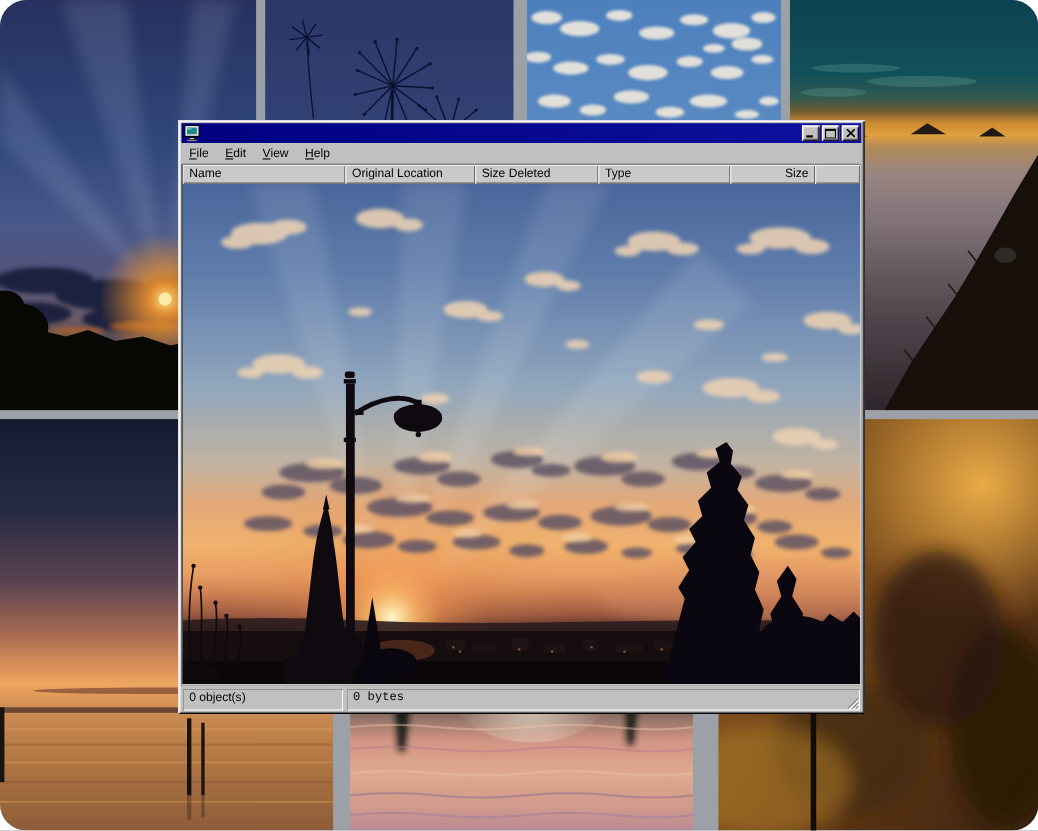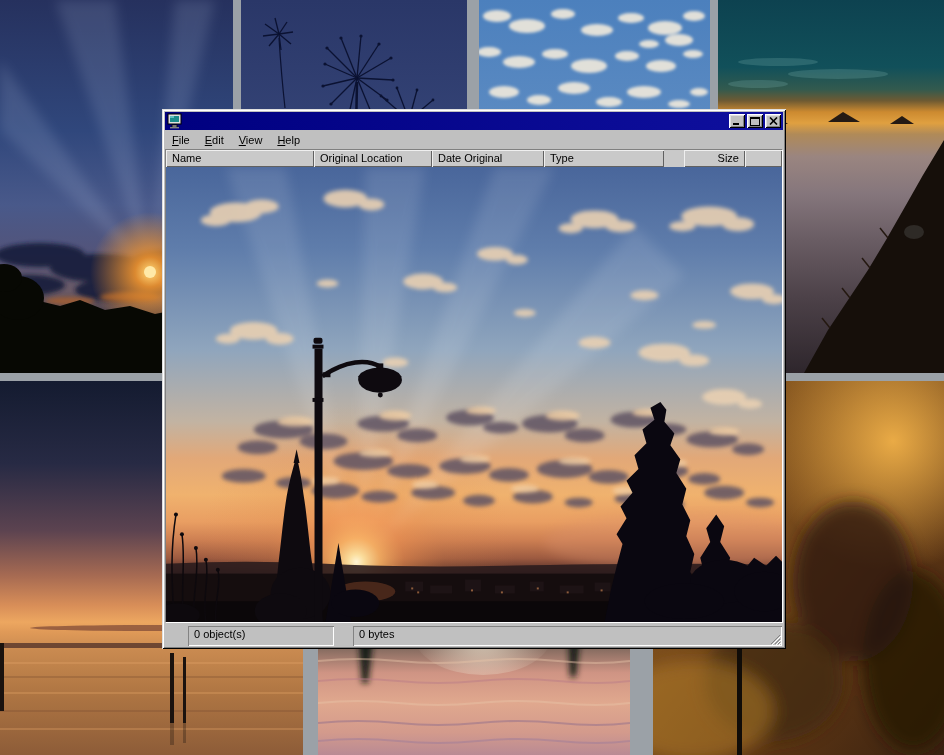--- a/index.html
+++ b/index.html
@@ -1,17 +1,17 @@
 <!DOCTYPE html>
 <html><head>
 <meta charset="utf-8">
 <style>
   html,body{margin:0;padding:0;}
   .stage{position:relative;width:944px;height:755px;overflow:hidden;background:#9ba1a7;
-         font-family:"Liberation Sans",sans-serif;color:#000;}
+         font-family:"Liberation Sans",sans-serif;color:#000;border-radius:24px;}
   .tile{position:absolute;}
   .tile svg{display:block;}
 
   
   .win{position:absolute;left:162px;top:109px;width:624px;height:540px;background:#c0c0c0;
        box-shadow:inset 1px 1px 0 #dfdfdf,inset -1px -1px 0 #000,inset 2px 2px 0 #fff,inset -2px -2px 0 #808080;
        padding:3px;box-sizing:border-box;display:flex;flex-direction:column;}
   .titlebar{height:18px;flex:0 0 18px;background:linear-gradient(90deg,#000080,#0f109e);
             display:flex;align-items:center;padding:0 2px;}
   .title-icon{width:16px;height:16px;margin-right:3px;flex:0 0 16px;}
@@ -24,27 +24,27 @@
   .menubar{height:18px;flex:0 0 18px;display:flex;align-items:center;padding:1px 1px 0;font-size:11px;}
   .menu-item{padding:2px 6px;margin-right:3px;cursor:default;}
   .menu-item .mn{text-decoration:underline;}
   .listframe{flex:1 1 auto;display:flex;flex-direction:column;overflow:hidden;
              border:1px solid;border-color:#808080 #fff #fff #808080;background:#000;}
   .header{display:flex;height:17px;flex:0 0 17px;background:#c9c9c9;}
   .hcell{box-sizing:border-box;height:17px;display:flex;align-items:center;padding:1px 6px 2px;
          background:#c9c9c9;box-shadow:inset 1px 1px 0 #efefef,inset -1px -1px 0 #616161;
          font-size:11px;white-space:nowrap;overflow:hidden;}
   .hc-name{width:148px;} .hc-loc{width:118px;text-align:center;} .hc-date{width:112px;} .hc-type{width:120px;}
-  .hc-size{width:61px;justify-content:flex-end;margin-left:20px;} .hc-rest{flex:1;}
+  .hc-size{width:77px;justify-content:flex-end;} .hc-rest{flex:1;}
   .photo{flex:1 1 auto;position:relative;overflow:hidden;}
   .photo svg{position:absolute;inset:0;}
-  .statusbar{height:20px;flex:0 0 20px;display:flex;gap:19px;padding:3px 1px 0;position:relative;margin-left:22px;}
+  .statusbar{height:20px;flex:0 0 20px;display:flex;gap:3px;padding:3px 1px 0;position:relative;}
   .spanel{box-sizing:border-box;box-shadow:inset 1px 1px 0 #838383,inset -1px -1px 0 #fff;
           font-size:11px;padding:2px 6px 0;white-space:nowrap;overflow:hidden;}
-  .sp1{width:146px;} .sp2{flex:1;}
+  .sp1{width:146px;} .sp2{flex:1;font-family:Liberation Mono, monospace;}
   .grip{position:absolute;right:2px;bottom:1px;width:13px;height:13px;cursor:nwse-resize;}
 </style>
 </head>
 <body>
 
 <div class="stage">
 
   <div class="tile" style="left:0;top:0;width:233px;height:373px">
     <svg width="100%" height="100%" viewBox="0 0 233 373" preserveAspectRatio="none">
       <defs>
@@ -392,21 +392,21 @@
       <span class="menu-item"><span class="mn">F</span><span>ile</span></span>
       <span class="menu-item"><span class="mn">E</span><span>dit</span></span>
       <span class="menu-item"><span class="mn">V</span><span>iew</span></span>
       <span class="menu-item"><span class="mn">H</span><span>elp</span></span>
     </div>
 
     <div class="listframe">
       <div class="header">
         <div class="hcell hc-name">Name</div>
         <div class="hcell hc-loc">Original Location</div>
-        <div class="hcell hc-date">Date Original</div>
+        <div class="hcell hc-date">Size Deleted</div>
         <div class="hcell hc-type">Type</div>
         <div class="hcell hc-size">Size</div>
         <div class="hcell hc-rest"></div>
       </div>
 
       <div class="photo">
         <svg width="100%" height="100%" viewBox="0 0 618 461" preserveAspectRatio="none">
           <defs>
             <linearGradient id="sky" x1="0" y1="0" x2="0" y2="1">
               <stop offset="0" stop-color="#49669b"></stop>

